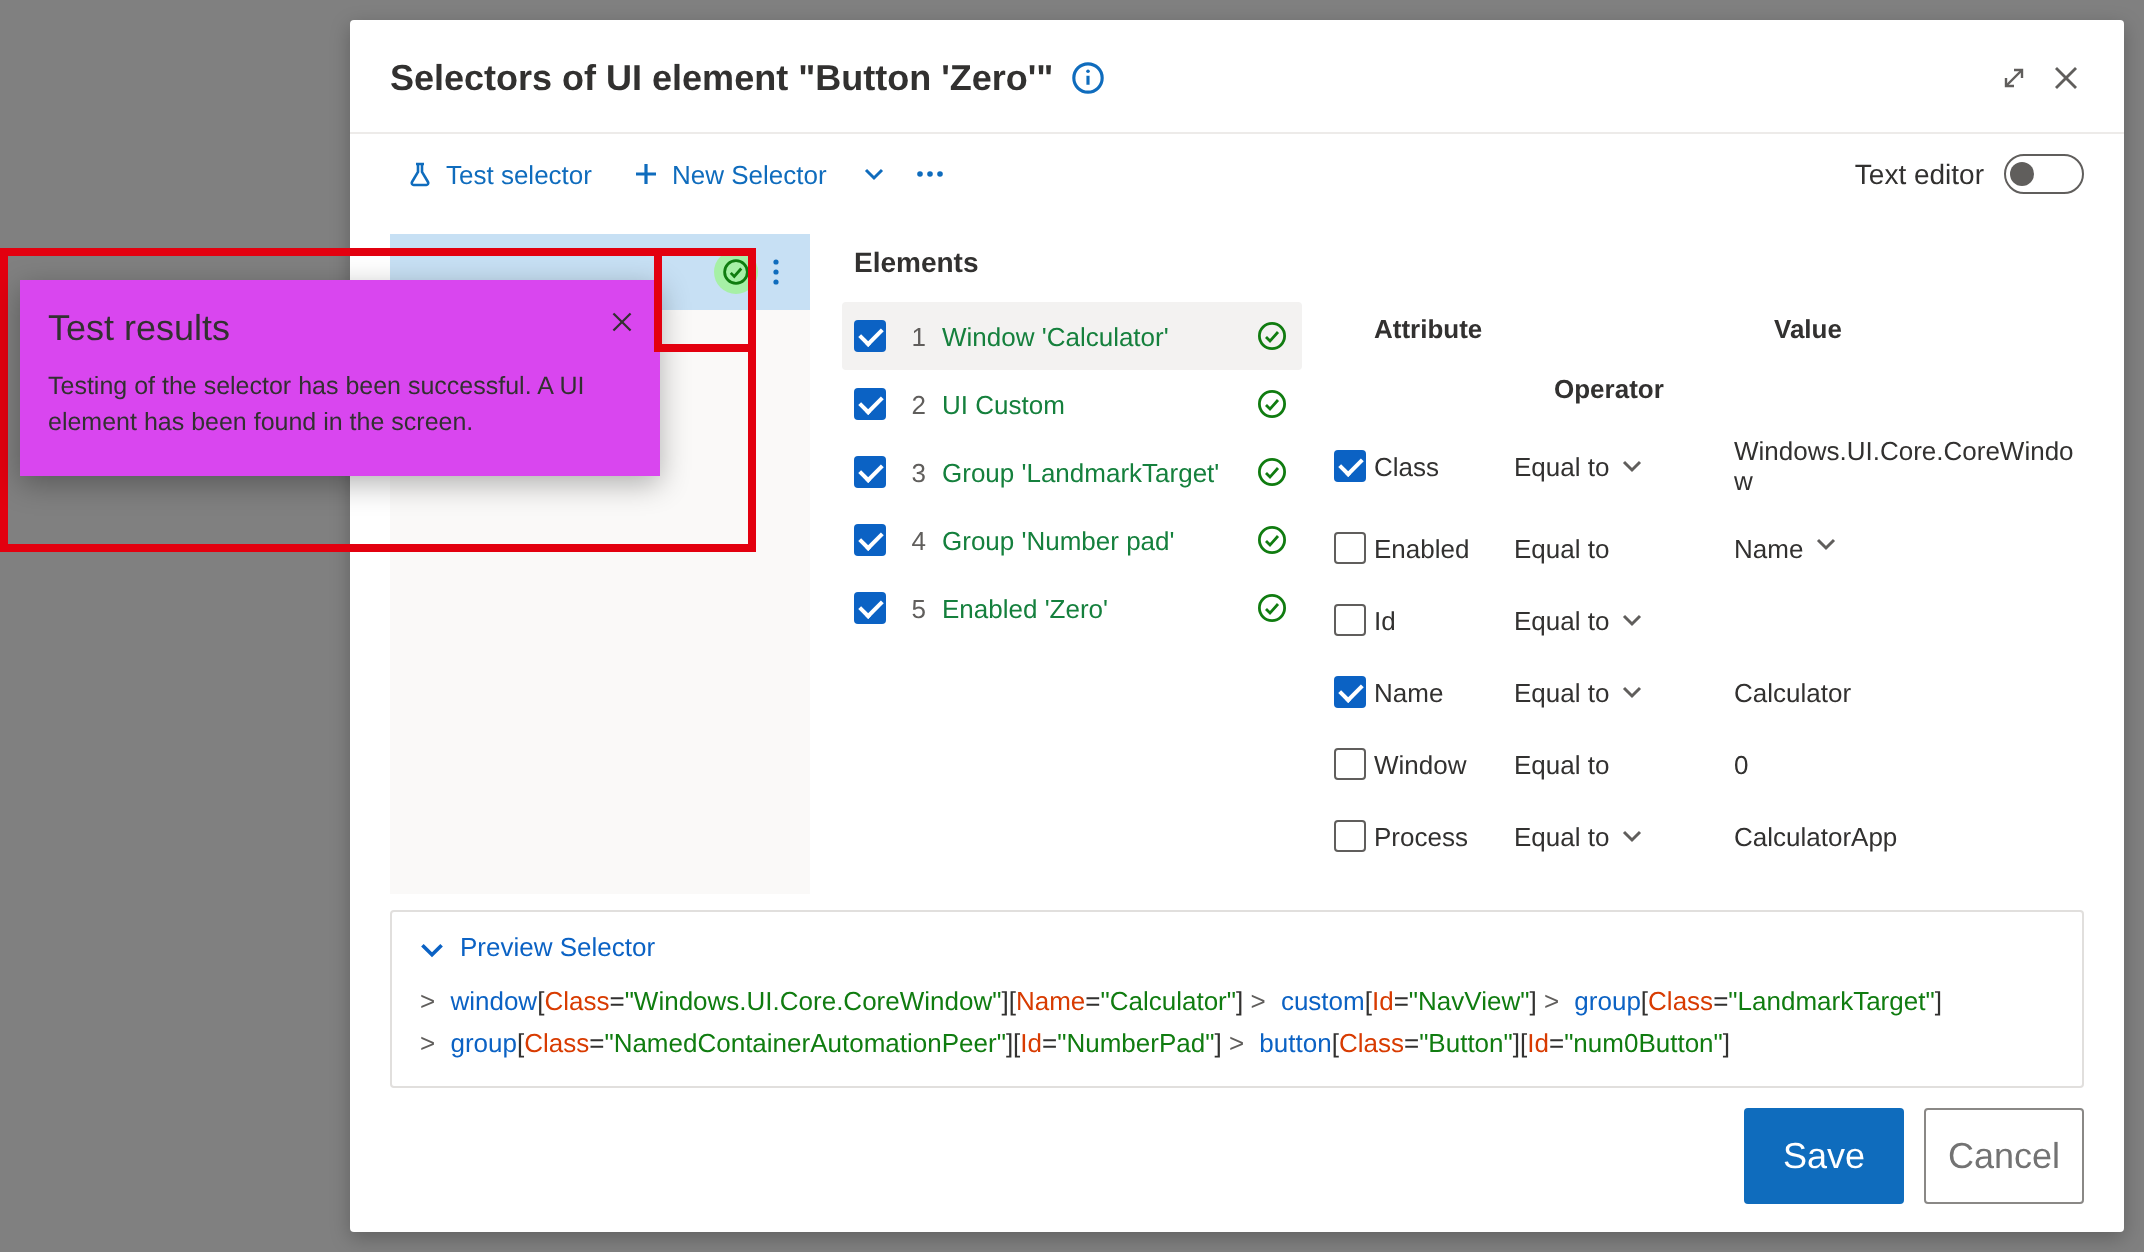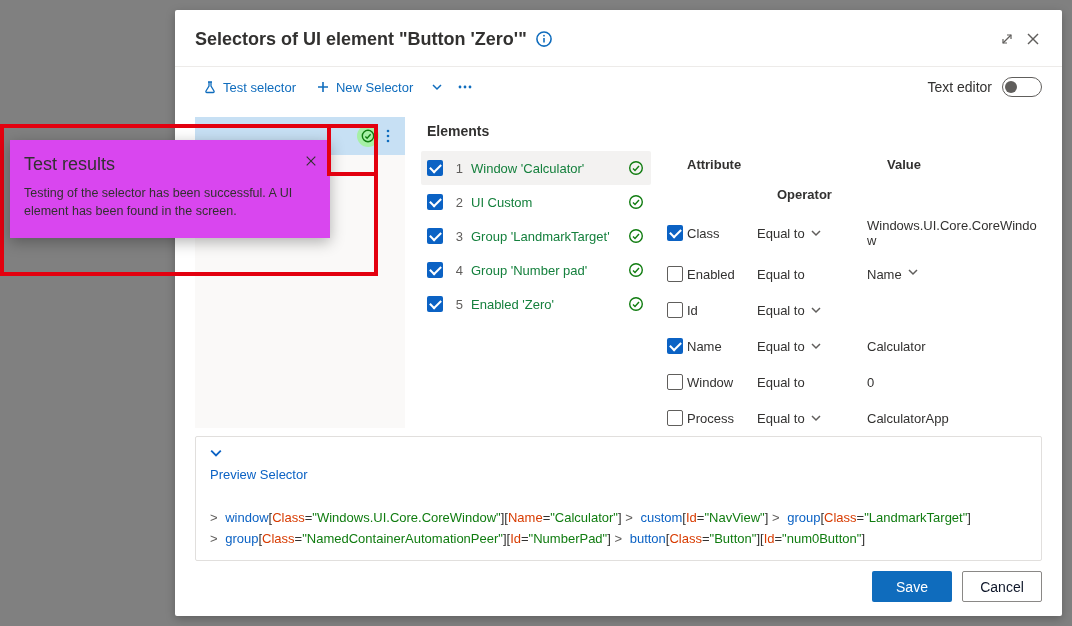--- a/index.html
+++ b/index.html
@@ -126,33 +126,33 @@
   .attr-row .c-op { flex:0 0 110px; display:flex; align-items:center; gap:6px; color:#323130;}
   .attr-row .c-val { flex:1; word-break:break-word; display:flex; align-items:flex-start; gap:6px;}
   .caret-down { display:inline-flex; }
   .footer {
     padding: 8px 20px 14px 20px;
   }
   .preview-box {
     border:1px solid #e1dfdd; border-radius:2px; padding:10px 14px;
     font-size:13px;
   }
-  .preview-head { display:flex; align-items:flex-start; gap:8px; color:#0b62c4; cursor:pointer; margin-bottom:26px;flex-direction:column;}
+  .preview-head { display:flex; align-items:flex-end; gap:8px; color:#0b62c4; cursor:pointer; margin-bottom:10px;}
   .preview-text { line-height:1.6; }
   .tk-ang { color:#605e5c; margin-right:4px;}
   .tk-tag { color:#0b62c4; }
   .tk-attr { color:#d83b01; }
   .tk-val { color:#107c10; }
   .btn-row { display:flex; justify-content:flex-end; gap:10px; margin-top:10px;}
   .btn {
-    min-width:80px; height:31px; display:inline-flex; align-items:center; justify-content:center;
-    font-size:14px; border-radius:2px; cursor:pointer;
+    min-width:80px; height:48px; display:inline-flex; align-items:center; justify-content:center;
+    font-size:18px; border-radius:2px; cursor:pointer;
   }
   .btn-primary { background:#0f6cbd; color:#fff; }
-  .btn-secondary { background:#fff; color:#0f172a; border:1px solid #8a8886;}
+  .btn-secondary { background:#fff; color:#737373; border:1px solid #8a8886;}
   
   .toast-border {
     position:absolute; left:0; top:124px; width:378px; height:152px;
     border:4px solid #e3000f; z-index:10;
     background:transparent;
     pointer-events:none;
   }
   .toast {
     position:absolute; left:10px; top:140px; width:320px;
     background:#d946ef; box-shadow:0 4px 14px rgba(0,0,0,0.3);

